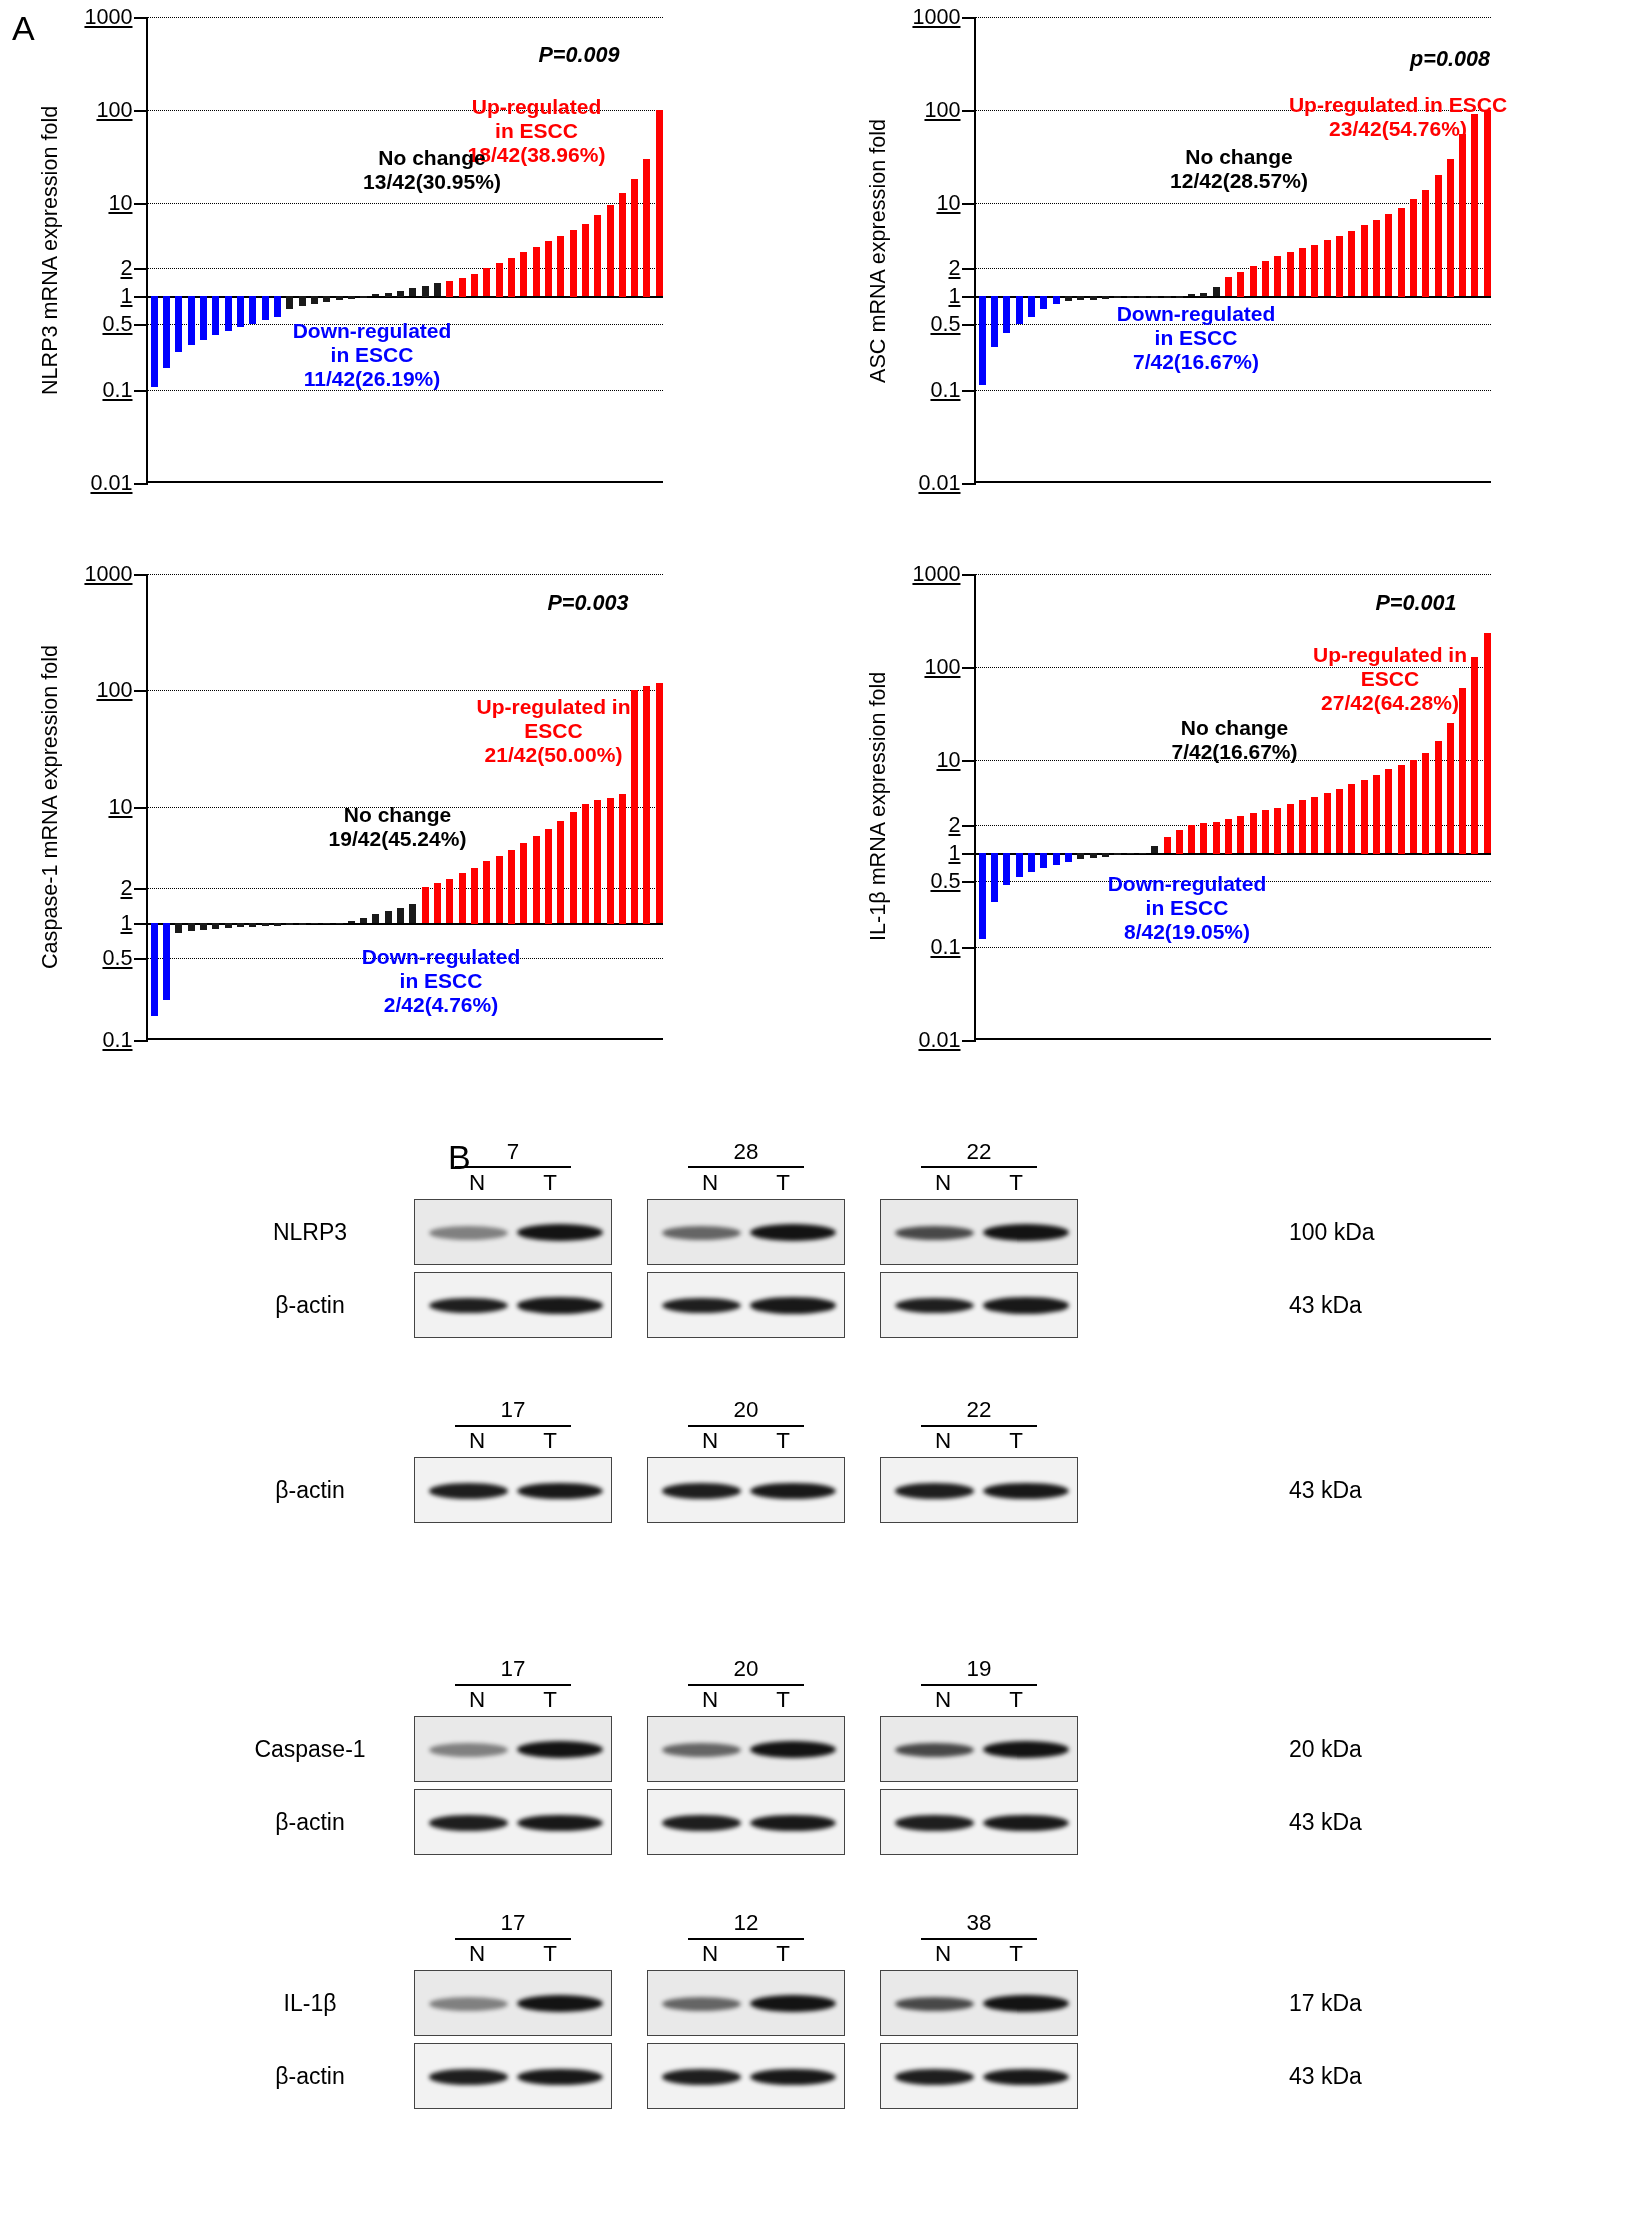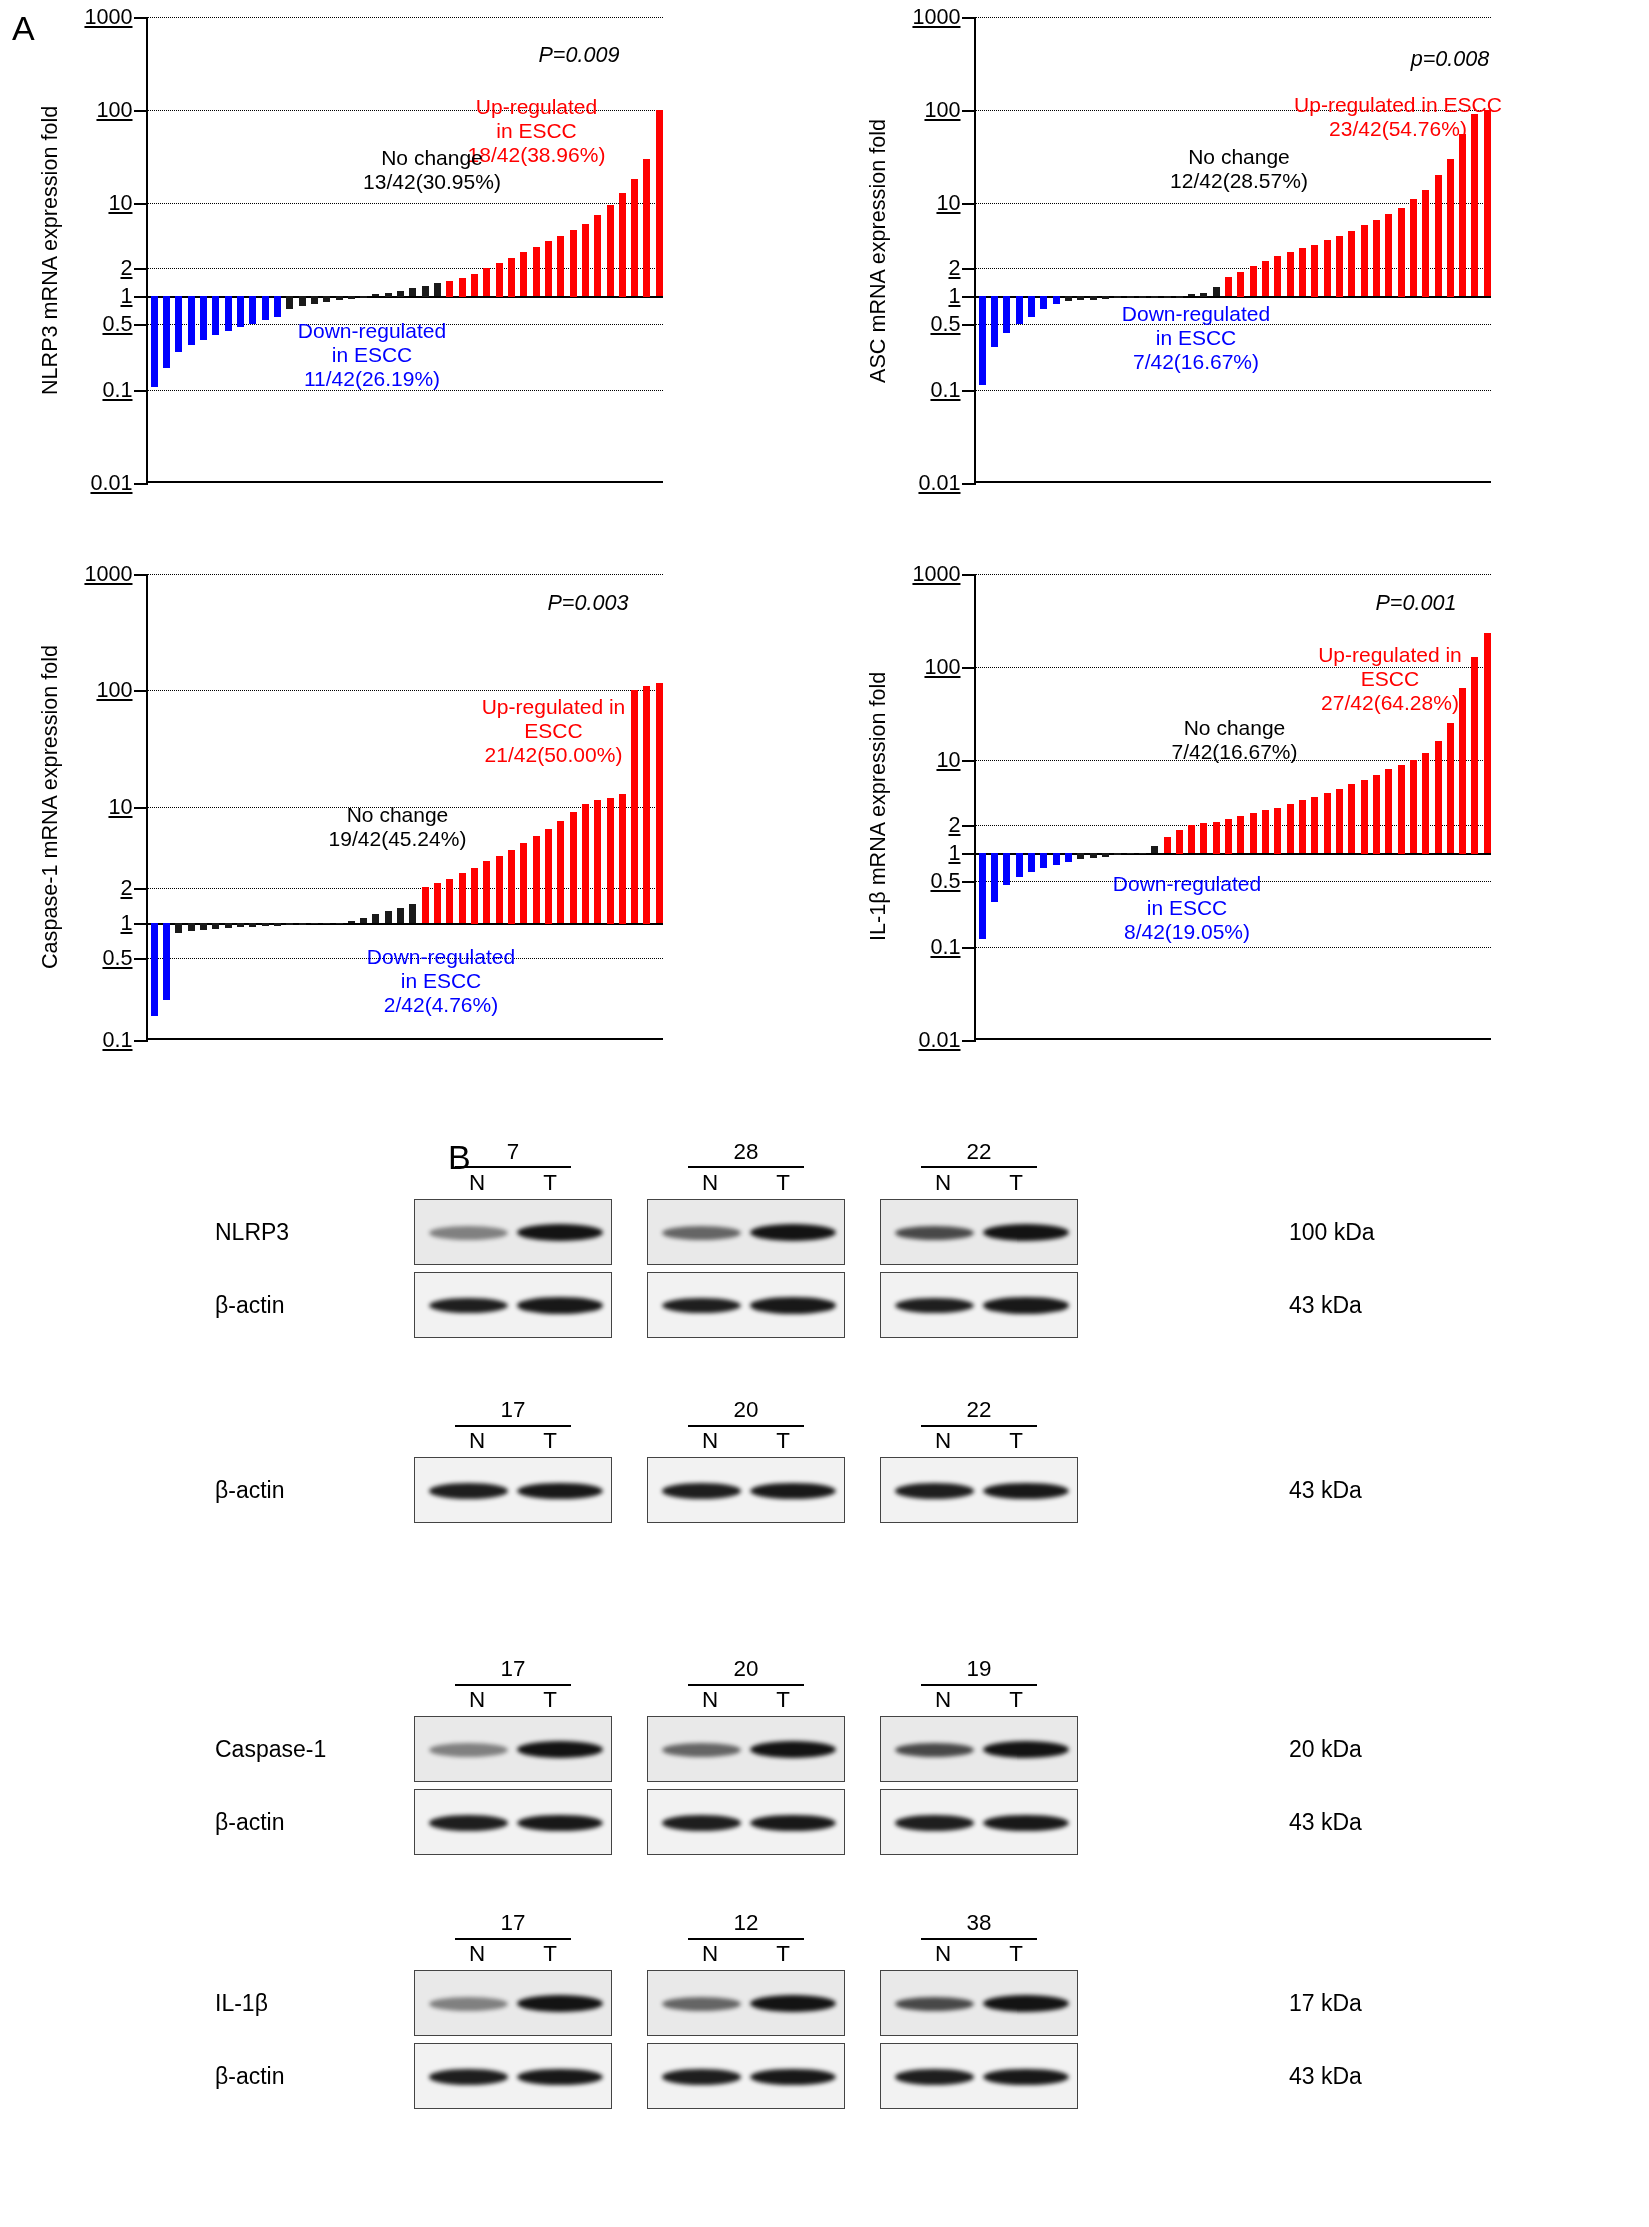--- a/index.html
+++ b/index.html
@@ -82,20 +82,21 @@
   .bar {
     position: absolute;
     bottom: 0;
   }
   .annot {
     position: absolute;
     font-size: 21px;
     line-height: 1.15;
     text-align: center;
     white-space: pre-line;
+    font-weight: bold;
   }
   .annot.pval {
     font-style: italic;
     font-size: 21.6px;
   }
   .red { color: #ff0000; }
   .blue { color: #0000ff; }
 
   
   .blots {
@@ -136,21 +137,21 @@
   }
   .blot-row {
     position: relative;
     margin-bottom: 7px;
     height: 66px;
   }
   .blot-label {
     position: absolute;
     right: 871px;
     width: 190px;
-    text-align: left;
+    text-align: center;
     top: 50%;
     transform: translateY(-50%);
     font-size: 23px;
     white-space: nowrap;
   }
   .kda-label {
     position: absolute;
     left: 875px;
     top: 50%;
     transform: translateY(-50%);

